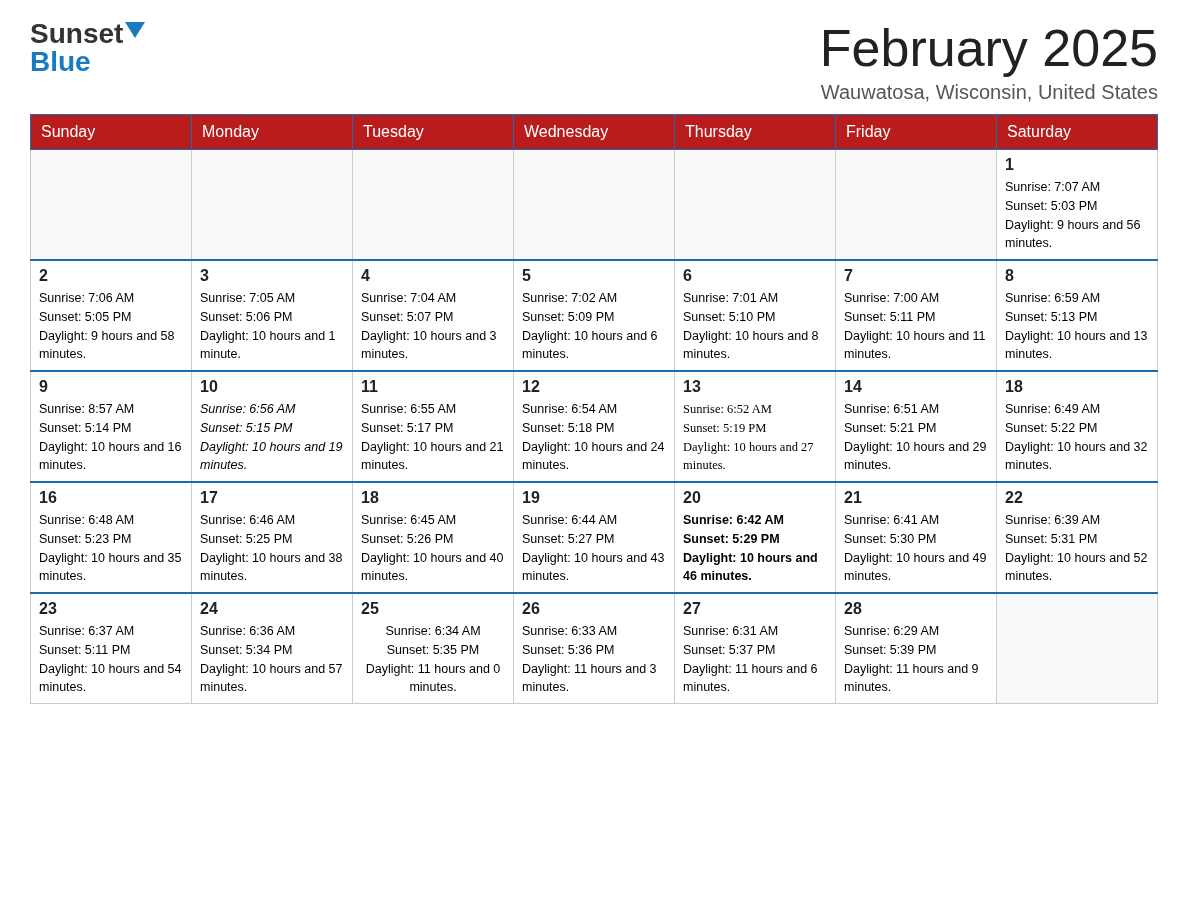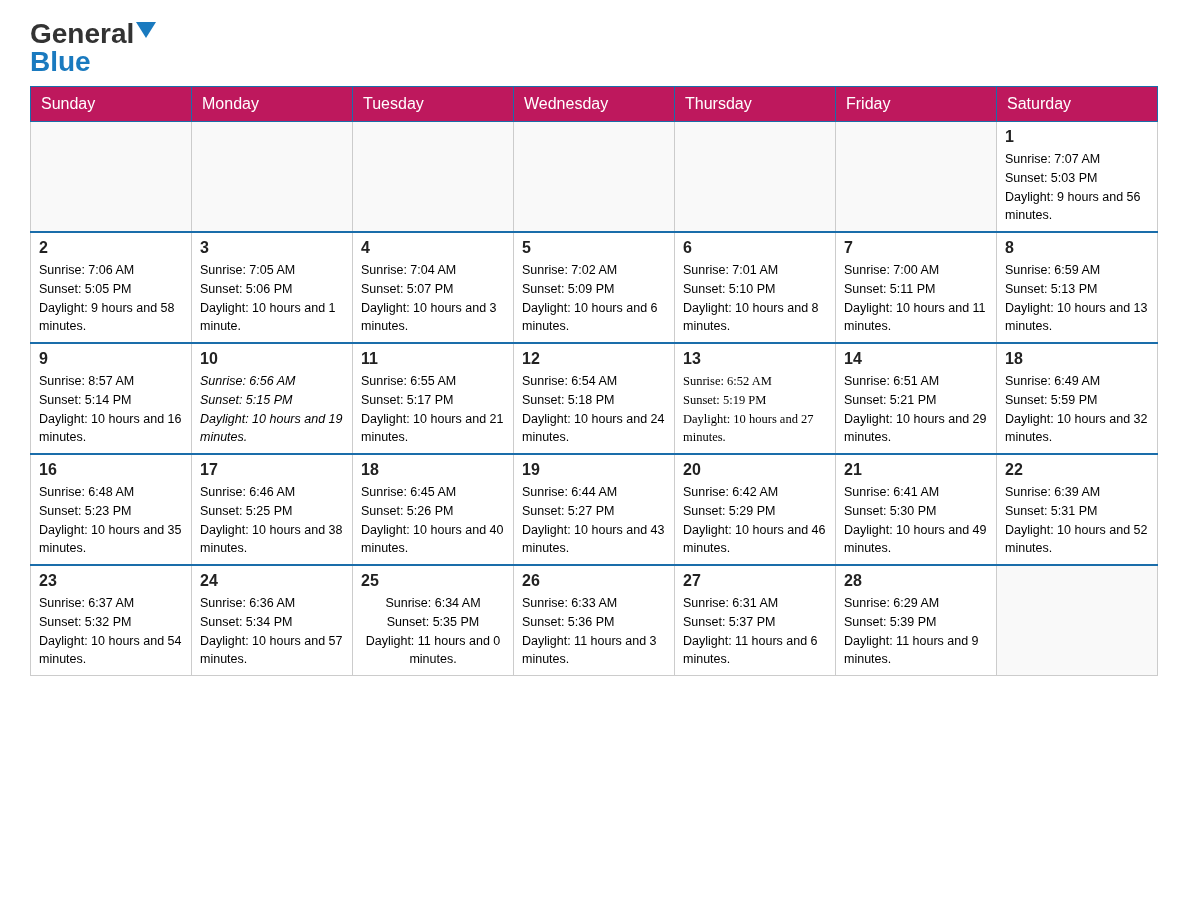--- a/index.html
+++ b/index.html
@@ -58,21 +58,21 @@
       font-size: 20px;
       color: #555;
       margin-top: 4px;
     }
     .calendar {
       width: 100%;
       border-collapse: collapse;
       margin-top: 10px;
     }
     .calendar th {
-      background-color: #be185d;
+      background-color: #b91c1c;
       color: #fff;
       padding: 8px 10px;
       font-size: 16px;
       font-weight: normal;
       text-align: left;
       border: 1px solid #1a6daa;
     }
     .calendar td {
       vertical-align: top;
       border: 1px solid #ccc;
@@ -100,24 +100,28 @@
     .row-separator td {
       border-top: 2px solid #1a6daa;
     }
   </style>
 </head>
 <body>
 
 <div class="header">
   <div class="logo">
     <div style="display:flex; align-items:center;">
-      <span class="logo-text-general">General</span>
+      <span class="logo-text-general">Sunset</span>
       <span class="logo-icon"></span>
     </div>
     <span class="logo-text-blue">Blue</span>
+  </div>
+  <div class="title-section">
+    <div class="calendar-title">February 2025</div>
+    <div class="calendar-subtitle">Wauwatosa, Wisconsin, United States</div>
   </div>
 </div>
 
 <table class="calendar">
   <thead>
     <tr>
       <th>Sunday</th>
       <th>Monday</th>
       <th>Tuesday</th>
       <th>Wednesday</th>
@@ -218,21 +222,21 @@
         </td>
         <td>
           <span class="day-number">14</span>
           <div class="day-info" style="white-space: pre-line;">Sunrise: 6:51 AM
 Sunset: 5:21 PM
 Daylight: 10 hours and 29 minutes.</div>
         </td>
         <td>
           <span class="day-number">18</span>
           <div class="day-info" style="white-space: pre-line;">Sunrise: 6:49 AM
-Sunset: 5:59 PM
+Sunset: 5:22 PM
 Daylight: 10 hours and 32 minutes.</div>
         </td>
       </tr>
       <tr class="row-separator">
         <td>
           <span class="day-number">16</span>
           <div class="day-info" style="white-space: pre-line;">Sunrise: 6:48 AM
 Sunset: 5:23 PM
 Daylight: 10 hours and 35 minutes.</div>
         </td>
@@ -249,42 +253,42 @@
 Daylight: 10 hours and 40 minutes.</div>
         </td>
         <td>
           <span class="day-number">19</span>
           <div class="day-info" style="white-space: pre-line;">Sunrise: 6:44 AM
 Sunset: 5:27 PM
 Daylight: 10 hours and 43 minutes.</div>
         </td>
         <td>
           <span class="day-number">20</span>
-          <div class="day-info" style="white-space: pre-line;">Sunrise: 6:42 AM
+          <div class="day-info" style="white-space: pre-line; font-weight: bold;">Sunrise: 6:42 AM
 Sunset: 5:29 PM
 Daylight: 10 hours and 46 minutes.</div>
         </td>
         <td>
           <span class="day-number">21</span>
           <div class="day-info" style="white-space: pre-line;">Sunrise: 6:41 AM
 Sunset: 5:30 PM
 Daylight: 10 hours and 49 minutes.</div>
         </td>
         <td>
           <span class="day-number">22</span>
           <div class="day-info" style="white-space: pre-line;">Sunrise: 6:39 AM
 Sunset: 5:31 PM
 Daylight: 10 hours and 52 minutes.</div>
         </td>
       </tr>
       <tr class="row-separator">
         <td>
           <span class="day-number">23</span>
           <div class="day-info" style="white-space: pre-line;">Sunrise: 6:37 AM
-Sunset: 5:32 PM
+Sunset: 5:11 PM
 Daylight: 10 hours and 54 minutes.</div>
         </td>
         <td>
           <span class="day-number">24</span>
           <div class="day-info" style="white-space: pre-line;">Sunrise: 6:36 AM
 Sunset: 5:34 PM
 Daylight: 10 hours and 57 minutes.</div>
         </td>
         <td>
           <span class="day-number">25</span>

